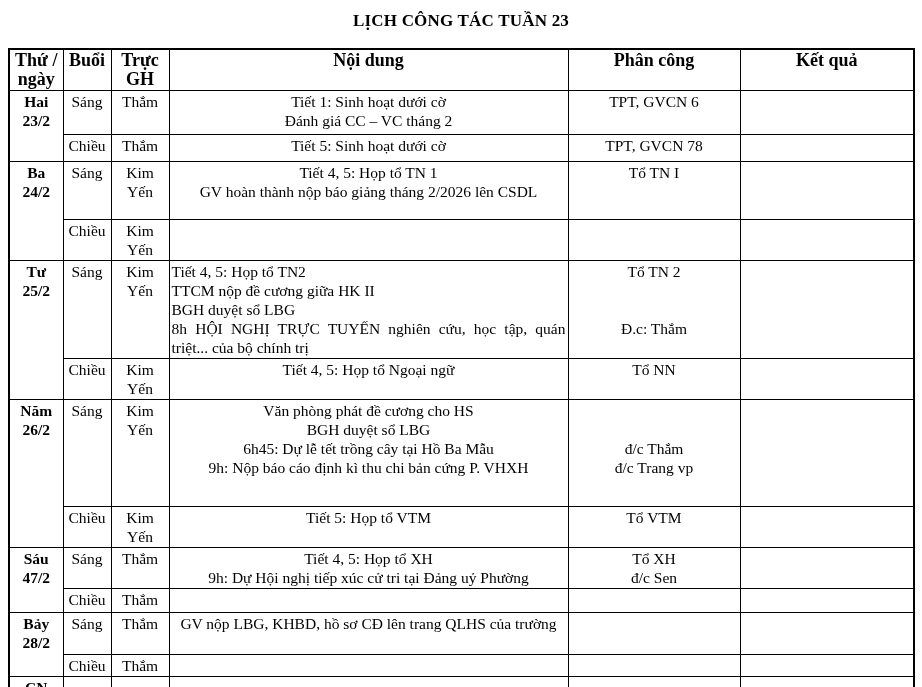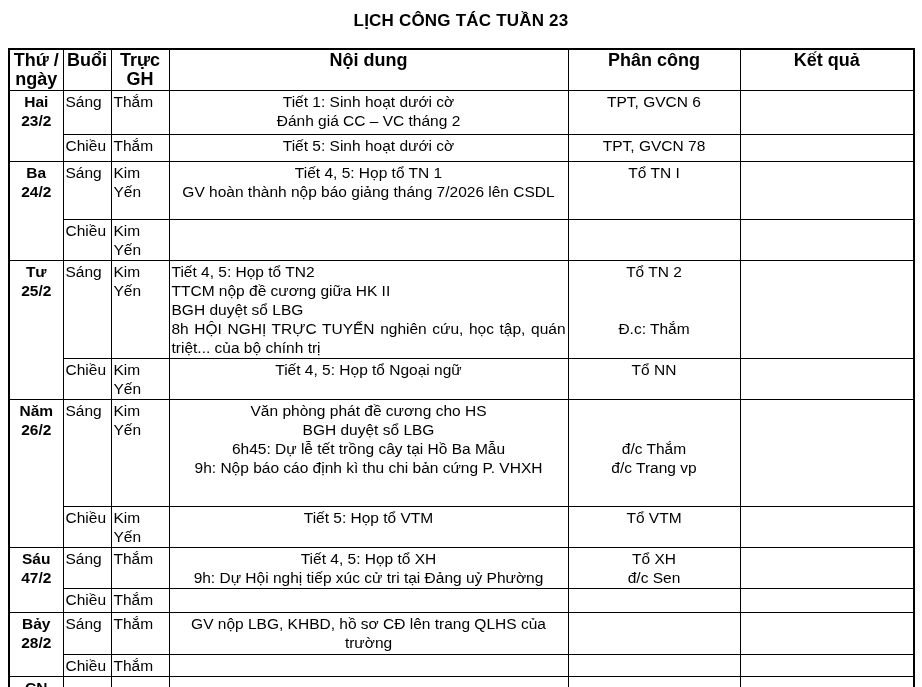--- a/index.html
+++ b/index.html
@@ -5,21 +5,21 @@
   html, body {
     margin: 0;
     padding: 0;
     background: #ffffff;
   }
   .page {
     position: relative;
     width: 922px;
     height: 687px;
     background: #ffffff;
-    font-family: Liberation Sans, sans-serif;
+    font-family: Liberation Serif, serif;
     color: #000000;
     overflow: hidden;
   }
   .doc-title {
     position: absolute;
     top: 11px;
     left: 0;
     width: 100%;
     text-align: center;
     font-size: 17px;
@@ -50,21 +50,21 @@
     font-size: 18px;
     padding-top: 2px;
   }
   td.c-day {
     font-weight: bold;
     text-align: center;
     white-space: pre-line;
     padding-top: 2px;
   }
   td.c-session, td.c-duty {
-    text-align: left;
+    text-align: center;
     white-space: pre-line;
     padding-top: 2px;
   }
   td.c-content, td.c-assign {
     text-align: center;
     white-space: pre-wrap;
     padding: 2px 4px 1px 6px;
   }
   td.c-content.justify {
     text-align: justify;
@@ -131,21 +131,21 @@
       <td class="c-assign">TPT, GVCN 78</td>
       <td class="c-result"></td>
     </tr>
 
     <tr class="r1a">
       <td class="c-day" rowspan="2">Ba
 24/2</td>
       <td class="c-session">Sáng</td>
       <td class="c-duty">Kim Yến</td>
       <td class="c-content">Tiết 4, 5: Họp tổ TN 1
-GV hoàn thành nộp báo giảng tháng 7/2026 lên CSDL</td>
+GV hoàn thành nộp báo giảng tháng 2/2026 lên CSDL</td>
       <td class="c-assign">Tổ TN I</td>
       <td class="c-result"></td>
     </tr>
     <tr class="r1b">
       <td class="c-session">Chiều</td>
       <td class="c-duty">Kim Yến</td>
       <td class="c-content"></td>
       <td class="c-assign"></td>
       <td class="c-result"></td>
     </tr>

